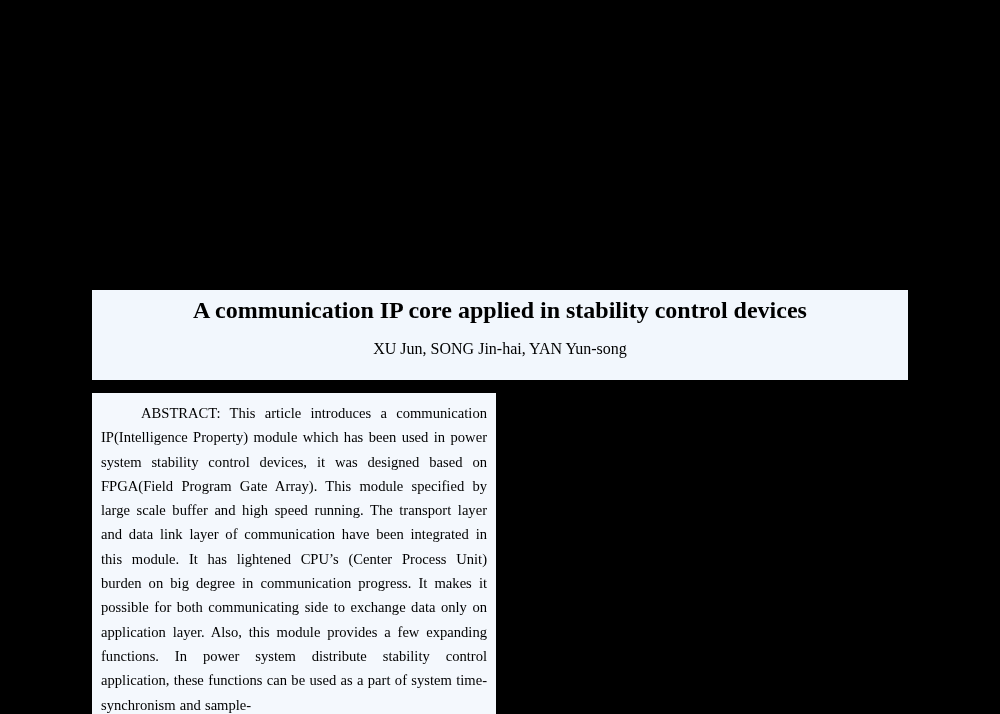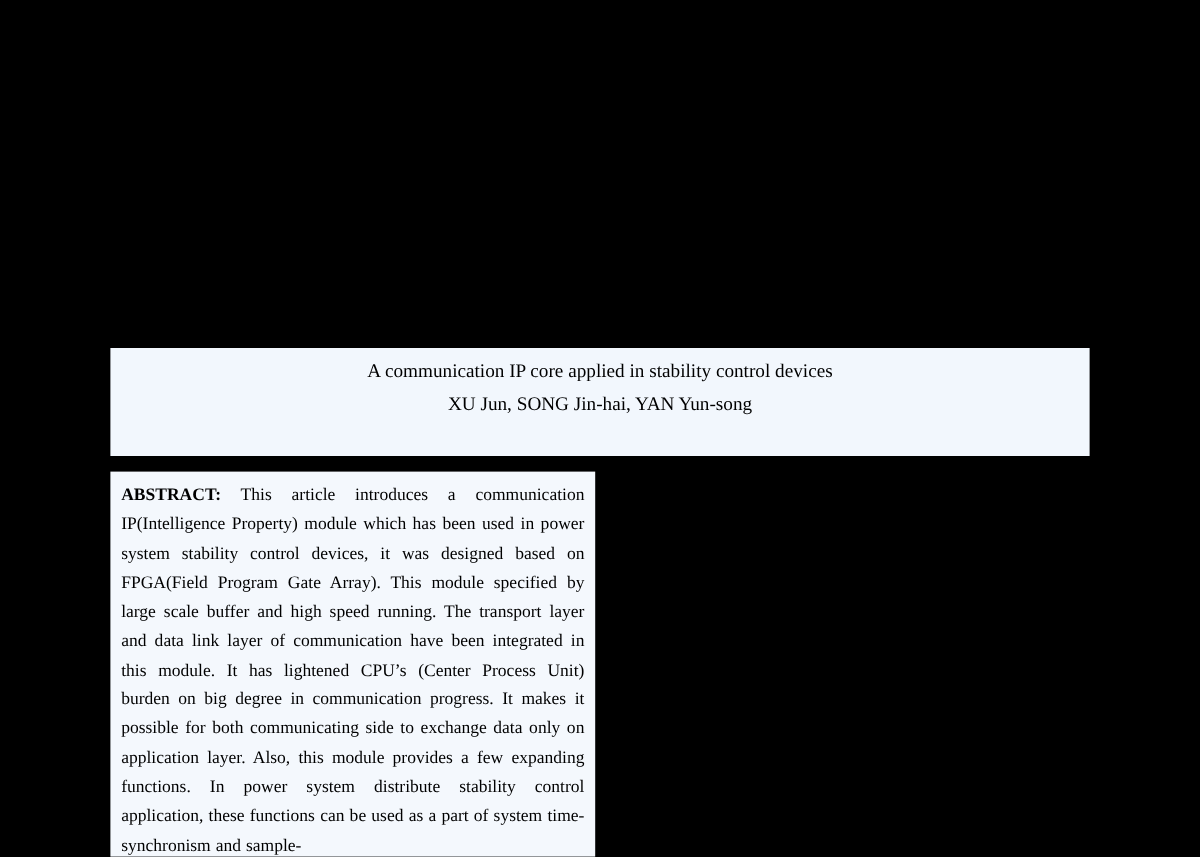--- a/index.html
+++ b/index.html
@@ -28,29 +28,29 @@
     left: 92px;
     top: 290px;
     width: 816px;
     height: 90px;
     background: #f2f7fd;
     color: #000000;
     text-align: center;
     padding: 0;
   }
   #paper-title {
-    font-size: 16px;
+    font-size: 24px;
     line-height: 30px;
     margin-top: 5px;
-    font-weight: normal;
+    font-weight: bold;
   }
   #paper-authors {
     font-size: 16px;
     line-height: 26px;
-    margin-top: 0;
+    margin-top: 11px;
   }
   #paper-affiliation {
     font-size: 16px;
     line-height: 26px;
     margin-top: 1px;
   }
   
   #abstract-block {
     position: absolute;
     left: 92px;
@@ -64,21 +64,22 @@
   }
   #abstract-text {
     font-size: 14.6px;
     line-height: 24.3px;
     text-align: justify;
     text-justify: inter-word;
     margin: 0;
     word-spacing: 0.5px;
   }
   #abstract-label {
-    font-weight: bold;
+    font-weight: normal;
+    margin-left: 40px;
   }
 </style>
 </head>
 <body>
 
 <div id="page">
 
   <div id="title-block">
     <div id="paper-title">A communication IP core applied in stability control devices</div>
     <div id="paper-authors">XU Jun, SONG Jin-hai, YAN Yun-song</div>

